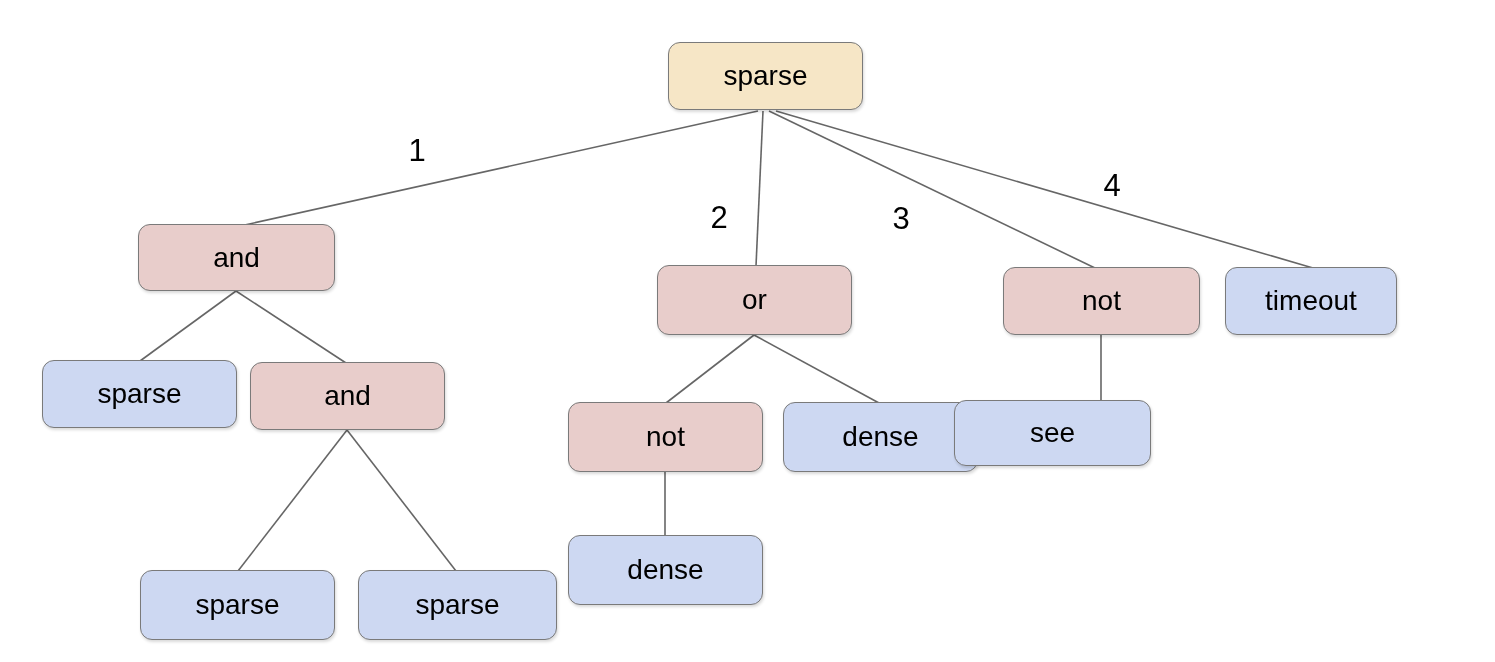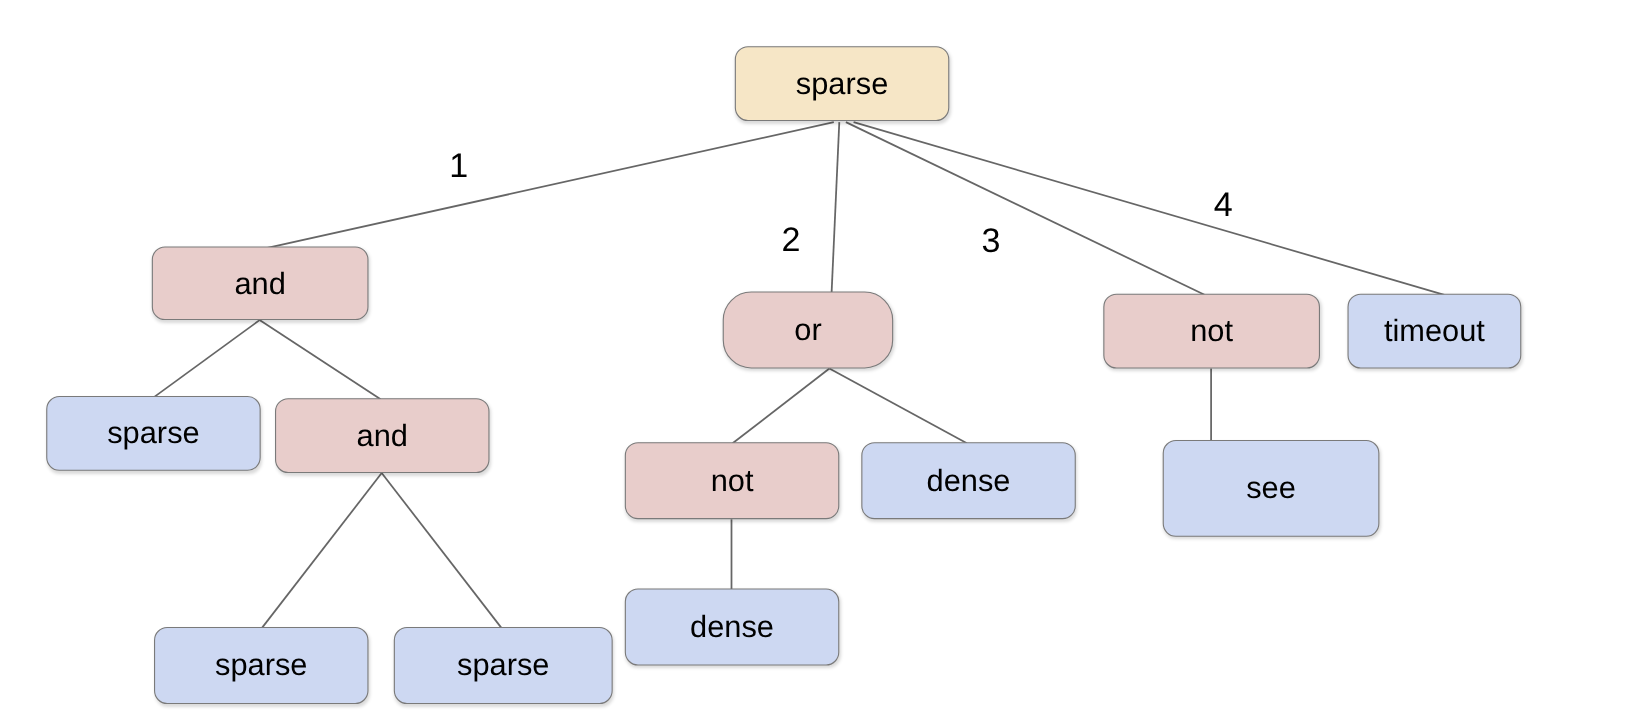--- a/index.html
+++ b/index.html
@@ -61,35 +61,35 @@
     <text class="edge-label" x="417" y="161">1</text>
     <text class="edge-label" x="719" y="228">2</text>
     <text class="edge-label" x="901" y="229">3</text>
     <text class="edge-label" x="1112" y="196">4</text>
   </svg>
 
   <div class="node root" style="left:668px;  top:42px;  width:195px; height:68px;">sparse</div>
 
   <div class="node op" style="left:138px;  top:224px; width:197px; height:67px;">and</div>
 
-  <div class="node op" style="left:657px;  top:265px; width:155px; height:70px;border-radius:26px;">or</div>
+  <div class="node op" style="left:657px;  top:265px; width:195px; height:70px;">or</div>
 
   <div class="node op" style="left:1003px; top:267px; width:197px; height:68px;">not</div>
 
-  <div class="node leaf" style="left:1225px; top:267px; width:158px; height:68px;">timeout</div>
+  <div class="node leaf" style="left:1225px; top:267px; width:172px; height:68px;">timeout</div>
 
   <div class="node leaf" style="left:42px;   top:360px; width:195px; height:68px;">sparse</div>
 
   <div class="node op" style="left:250px;  top:362px; width:195px; height:68px;">and</div>
 
   <div class="node op" style="left:568px;  top:402px; width:195px; height:70px;">not</div>
 
   <div class="node leaf" style="left:783px;  top:402px; width:195px; height:70px;">dense</div>
 
-  <div class="node leaf" style="left:1057px; top:400px; width:197px; height:88px;">see</div>
+  <div class="node leaf" style="left:954px; top:400px; width:197px; height:66px;">see</div>
 
   <div class="node leaf" style="left:140px;  top:570px; width:195px; height:70px;">sparse</div>
 
   <div class="node leaf" style="left:358px;  top:570px; width:199px; height:70px;">sparse</div>
 
   <div class="node leaf" style="left:568px;  top:535px; width:195px; height:70px;">dense</div>
 
 </div>
 
 </body></html>

